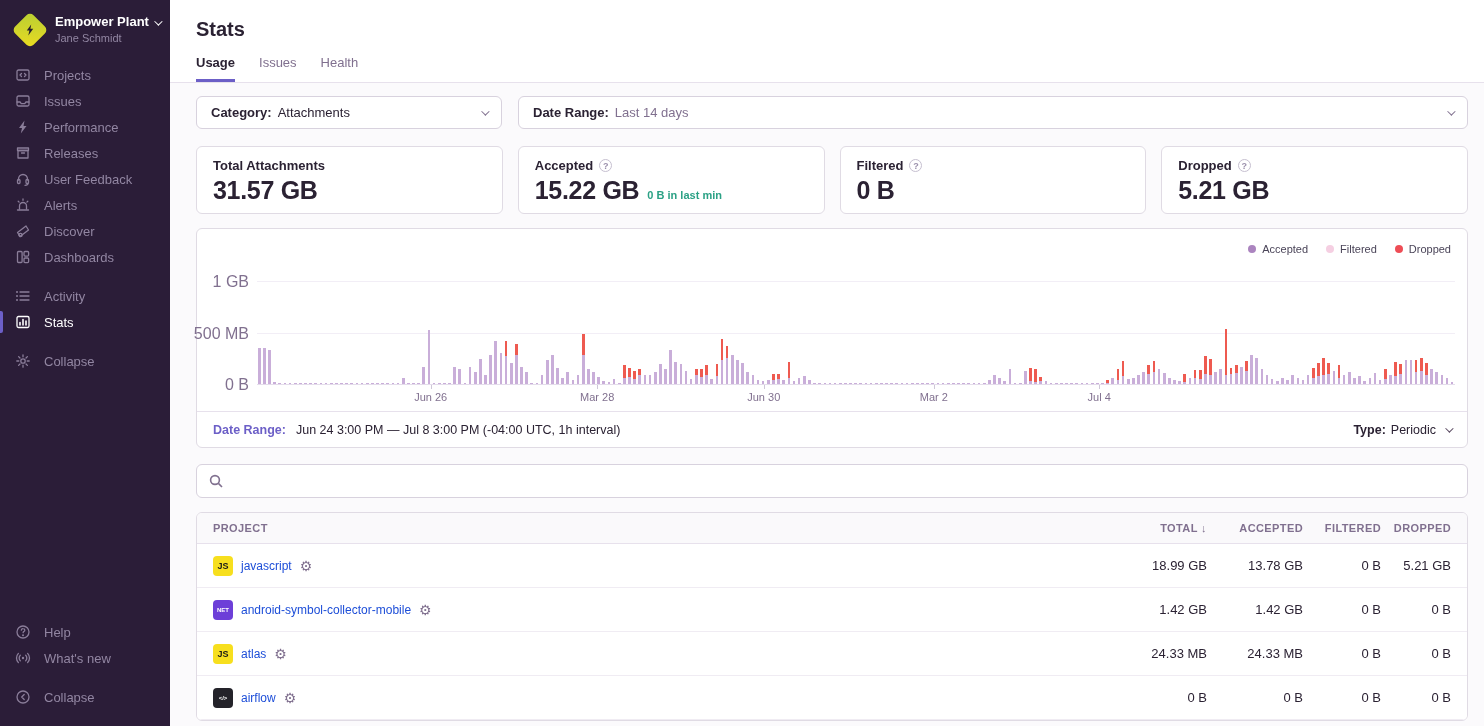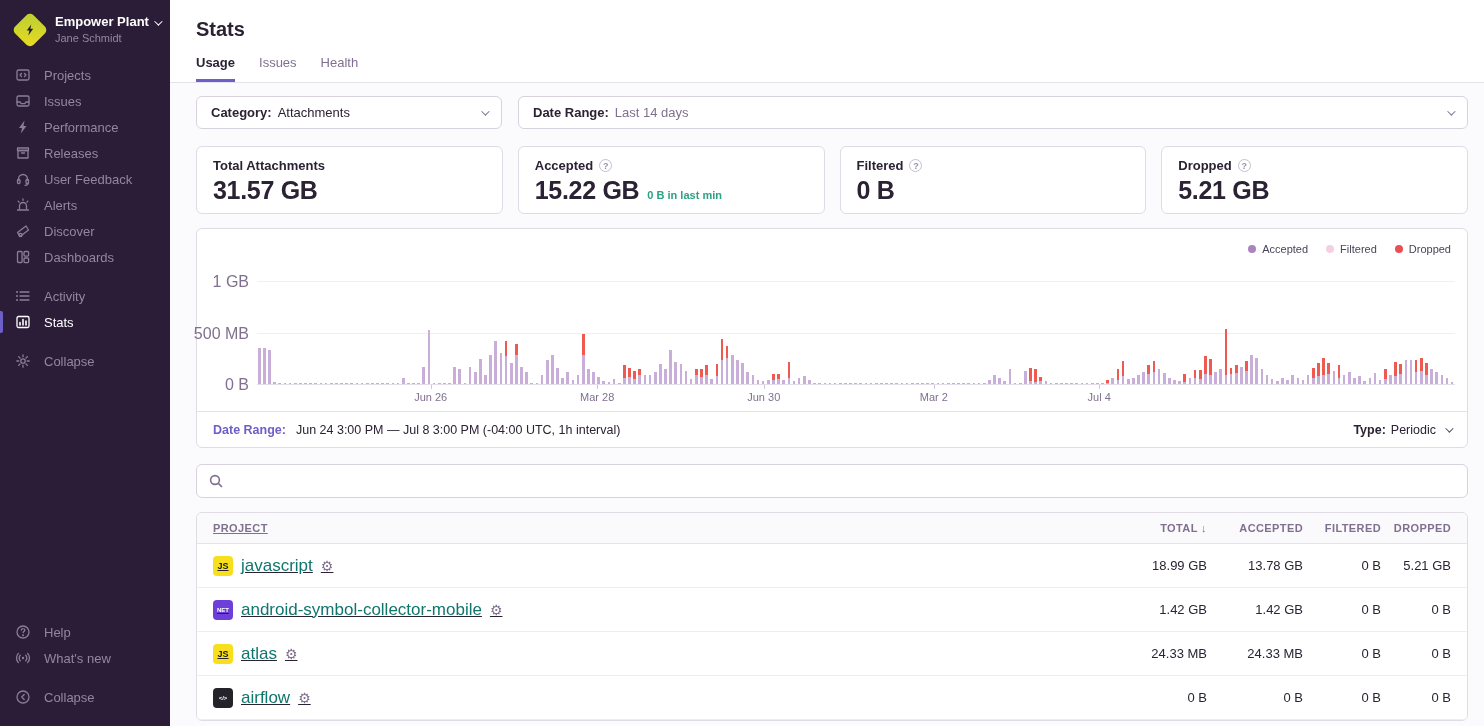--- a/index.html
+++ b/index.html
@@ -88,28 +88,28 @@
                 height:34px; display:flex; align-items:center; padding:0 12px; gap:8px; }
   .search-box input { border:none; outline:none; flex:1; font-size:13px; color:#2b2233;
                       font-family:"Liberation Sans",sans-serif; background:transparent; }
   .search-box input::placeholder { color:#80708f; }
 
   .table-card { background:#fff; border:1px solid #e0dbe4; border-radius:6px; margin-top:14px; overflow:hidden; }
   .thead { display:flex; align-items:center; background:#faf9fb; height:31px;
            border-bottom:1px solid #e7e1ec; font-size:11px; font-weight:700; color:#80708f;
            letter-spacing:0.4px; }
   .trow { display:flex; align-items:center; height:44px; border-bottom:1px solid #f0ecf3; background:#fff; }
-  .col-project { flex:1; padding-left:16px; display:flex; align-items:center; gap:8px;text-decoration:underline; }
+  .col-project { flex:1; padding-left:16px; display:flex; align-items:center; gap:8px; }
   .col-num { width:100px; text-align:right; }
   .col-num.w1 { width:112px; } .col-num.w2 { width:96px; } .col-num.w3 { width:78px; }
   .col-num.w4 { width:86px; padding-right:16px; }
   .trow .col-num { font-size:13px; color:#2b2233; }
   .plat { width:20px; height:20px; border-radius:4px; display:flex; align-items:center;
           justify-content:center; font-weight:700; }
-  .proj-link { color:#0f766e; font-size:17px; cursor:pointer; }
+  .proj-link { color:#1d4ed8; font-size:12px; cursor:pointer; }
   .gear { color:#80708f; font-size:14px; cursor:pointer; line-height:1; }
   .sort-arrow { font-size:11px; }
 </style>
 </head>
 <body>
 
 <div class="app">
 
   <aside class="sidebar">
     <div class="org">

